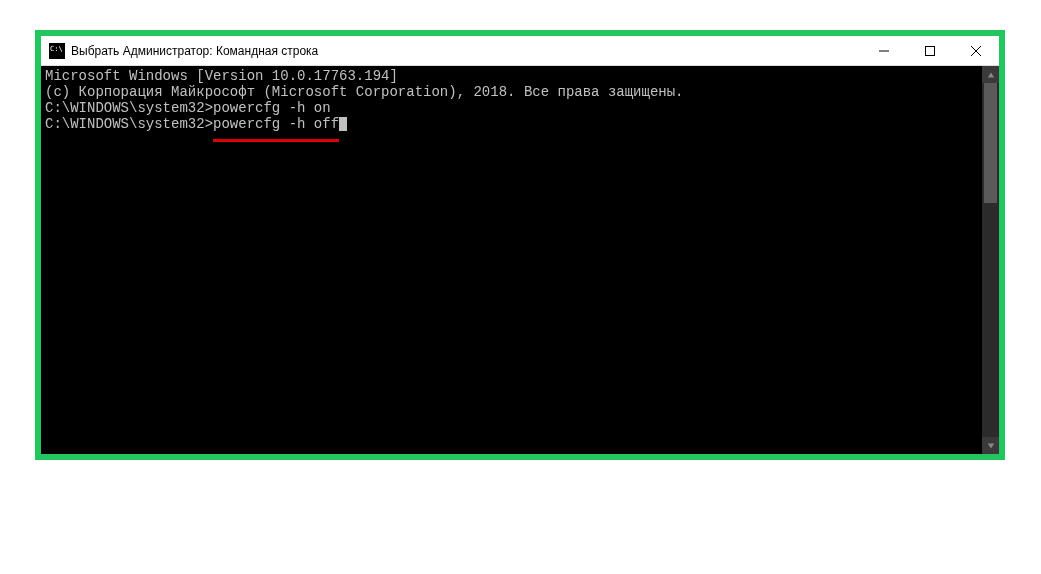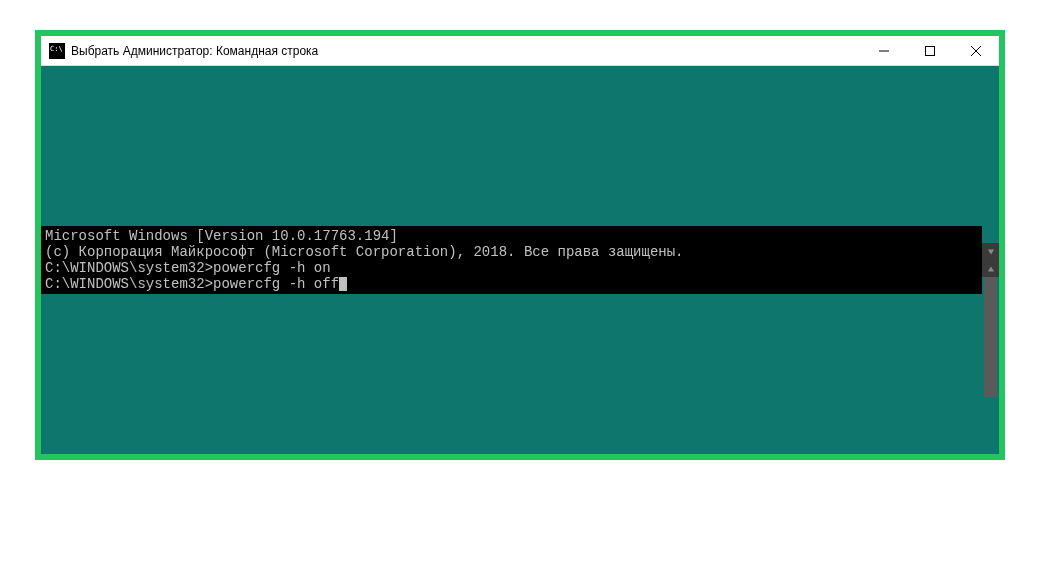--- a/index.html
+++ b/index.html
@@ -6,21 +6,21 @@
   html, body { width: 1041px; height: 574px; background: #ffffff; font-family: "Segoe UI", Tahoma, sans-serif; }
   .frame { position: absolute; top: 30px; left: 35px; width: 970px; height: 430px; border: 6px solid #22c55e; background: #ffffff; display: flex; flex-direction: column; }
   .titlebar { height: 30px; background: #ffffff; display: flex; align-items: center; border-bottom: 1px solid #ddd; }
   .titlebar-icon { width: 16px; height: 16px; margin: 0 6px 0 8px; background: #000; position: relative; display: inline-block; }
   .titlebar-icon::after { content: "C:\\"; color: #fff; font-size: 7px; position: absolute; top: 2px; left: 1px; font-family: Consolas, monospace; }
   .titlebar-text { font-size: 12px; color: #000; flex: 0 0 auto; }
   .titlebar-spacer { flex: 1; }
   .win-controls { display: flex; height: 100%; }
   .win-btn { width: 46px; height: 100%; display: flex; align-items: center; justify-content: center; color: #000; font-size: 10px; }
   .win-btn svg { width: 10px; height: 10px; stroke: #000; stroke-width: 1; fill: none; }
-  .console-wrap { flex: 1; display: flex; background: #0f766e; position: relative; align-items: center; }
+  .console-wrap { flex: 1; display: flex; background: #22c55e; position: relative; }
   .console { flex: 1; background: #000; color: #c0c0c0; font-family: Consolas, "Courier New", monospace; font-size: 14px; line-height: 16px; padding: 2px 4px; white-space: pre; overflow: hidden; }
   .scrollbar { width: 17px; background: #2b2b2b; position: relative; }
   .scroll-btn { width: 17px; height: 17px; background: #3a3a3a; display: flex; align-items: center; justify-content: center; position: absolute; left: 0; }
   .scroll-btn.top { top: 0; }
   .scroll-btn.bottom { bottom: 0; }
   .scroll-btn svg { width: 8px; height: 8px; fill: #888; }
   .scroll-thumb { position: absolute; top: 17px; left: 2px; width: 13px; height: 120px; background: #5a5a5a; }
   .cursor { display: inline-block; width: 8px; height: 14px; background: #c0c0c0; vertical-align: text-bottom; margin-bottom: 1px; }
   .underline { border-bottom: 3px solid #e00000; padding-bottom: 7px; }
   .line { display: block; }

